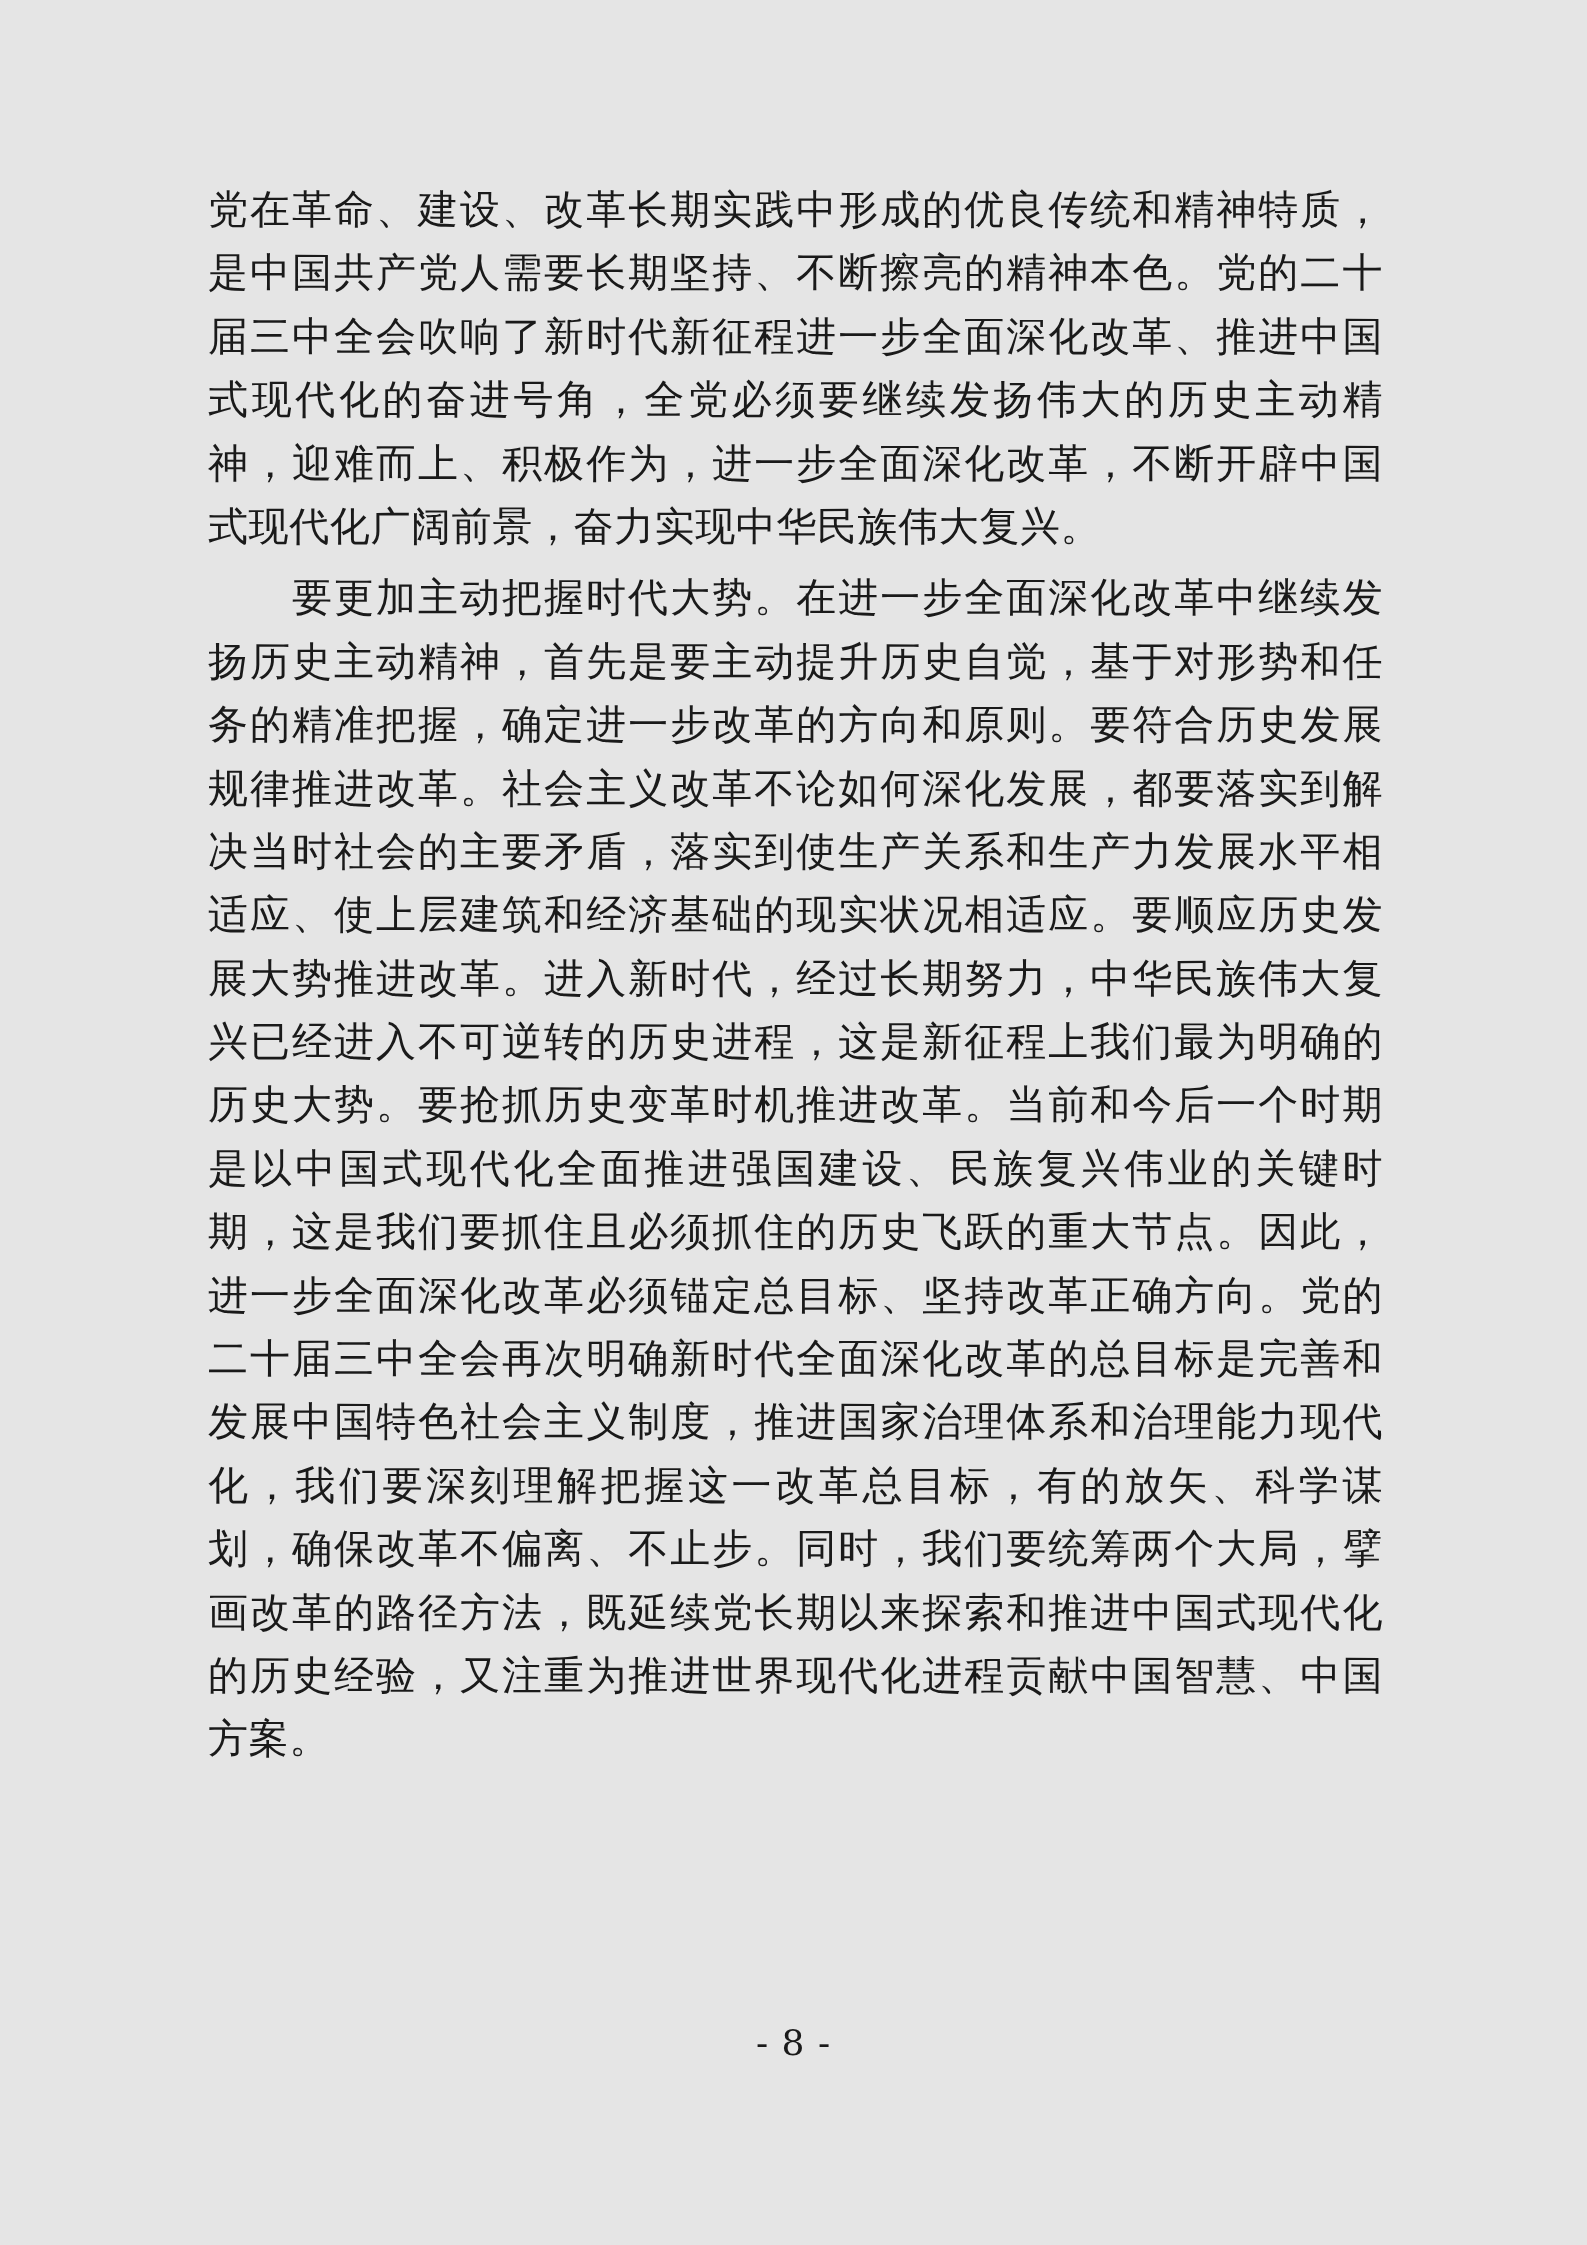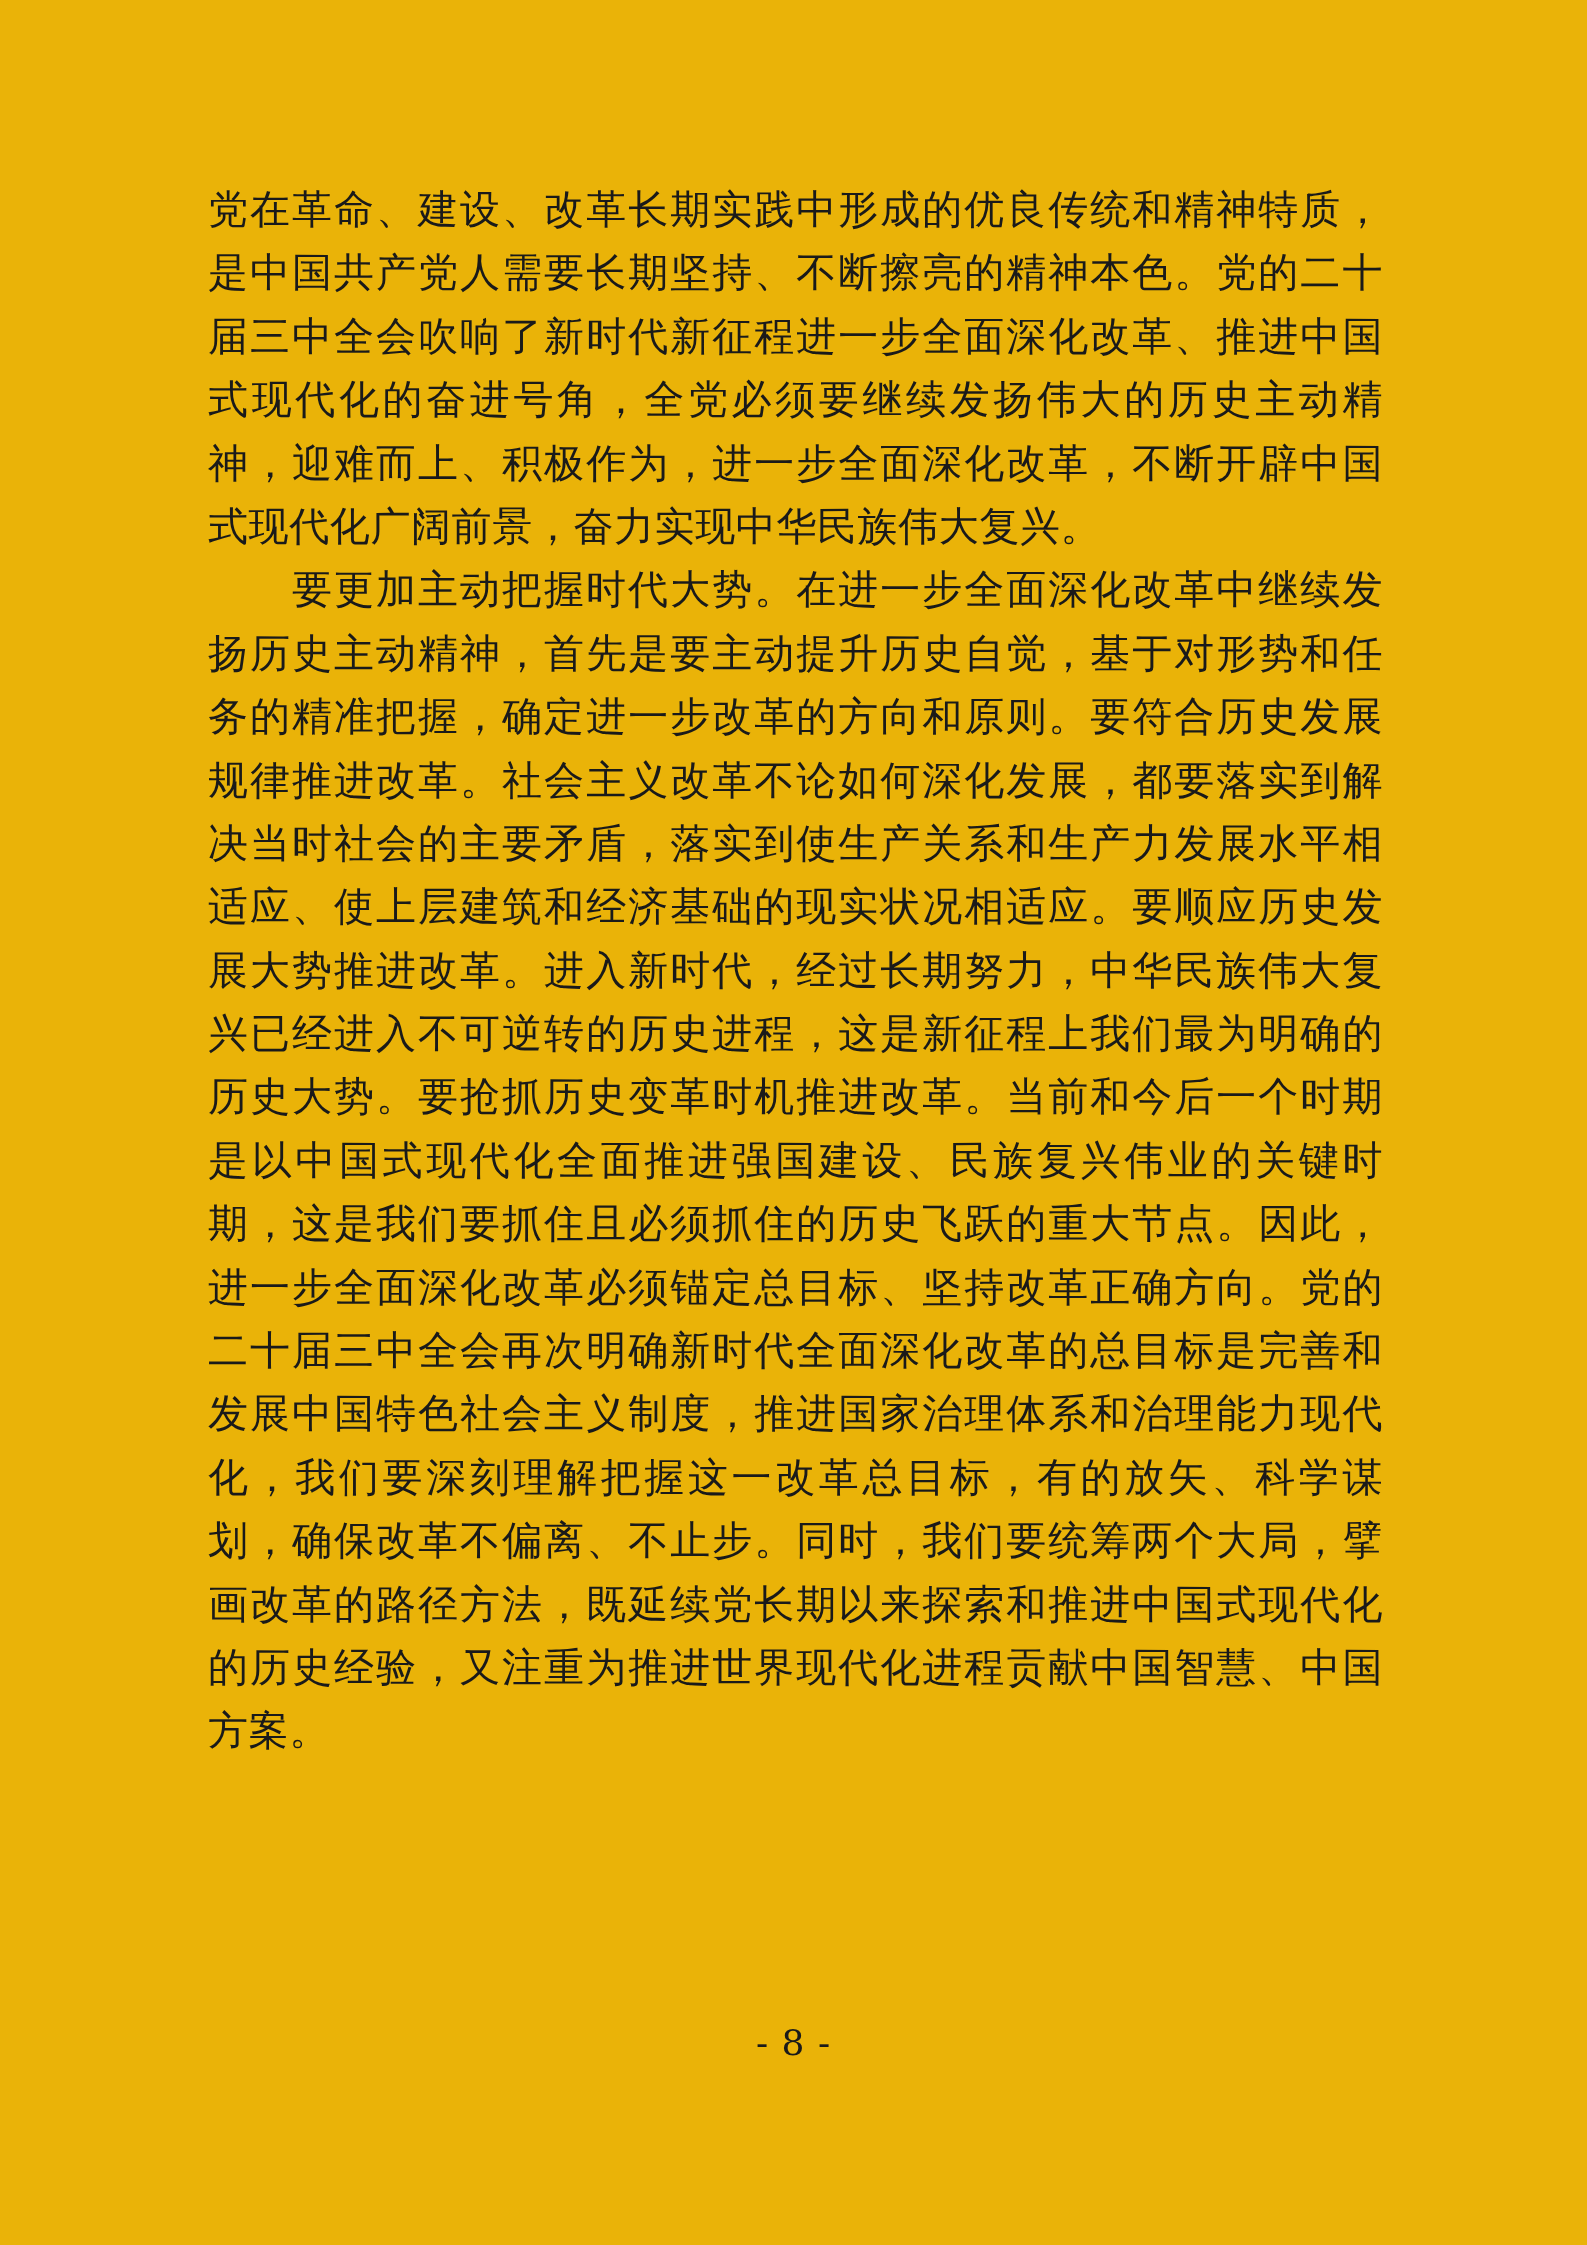--- a/index.html
+++ b/index.html
@@ -4,42 +4,42 @@
 <style>
   html, body {
     margin: 0;
     padding: 0;
     background: #ffffff;
   }
   .page {
     position: relative;
     width: 1587px;
     height: 2245px;
-    background: #eab308;
+    background: #e5e5e5;
     box-sizing: border-box;
     overflow: hidden;
   }
   .content {
     position: absolute;
     left: 208px;
     top: 178px;
     width: 1175px;
   }
   .para {
     font-family: "DejaVu Serif", "Liberation Serif", serif;
     font-size: 40px;
     line-height: 1.585;
     color: #1a1a1a;
     text-align: justify;
     text-justify: inter-ideograph;
     margin: 0;
     letter-spacing: 0.6px;
   }
   .para + .para {
-    margin-top: 0;
+    margin-top: 8px;
   }
   .indent {
     text-indent: 84px;
   }
   .footer {
     position: absolute;
     left: 0;
     top: 2022px;
     width: 100%;
     text-align: center;

